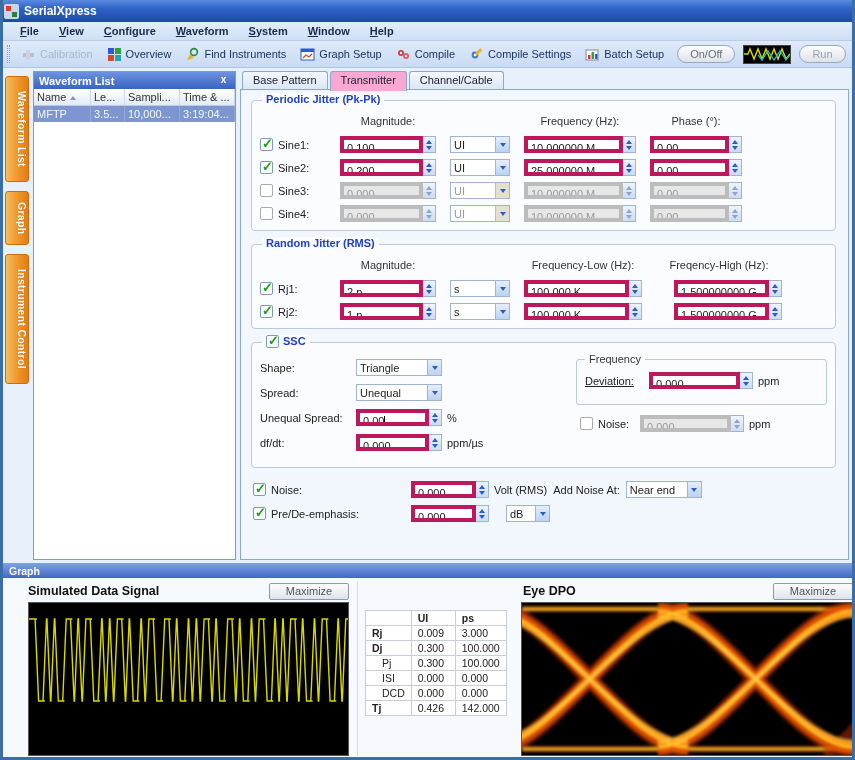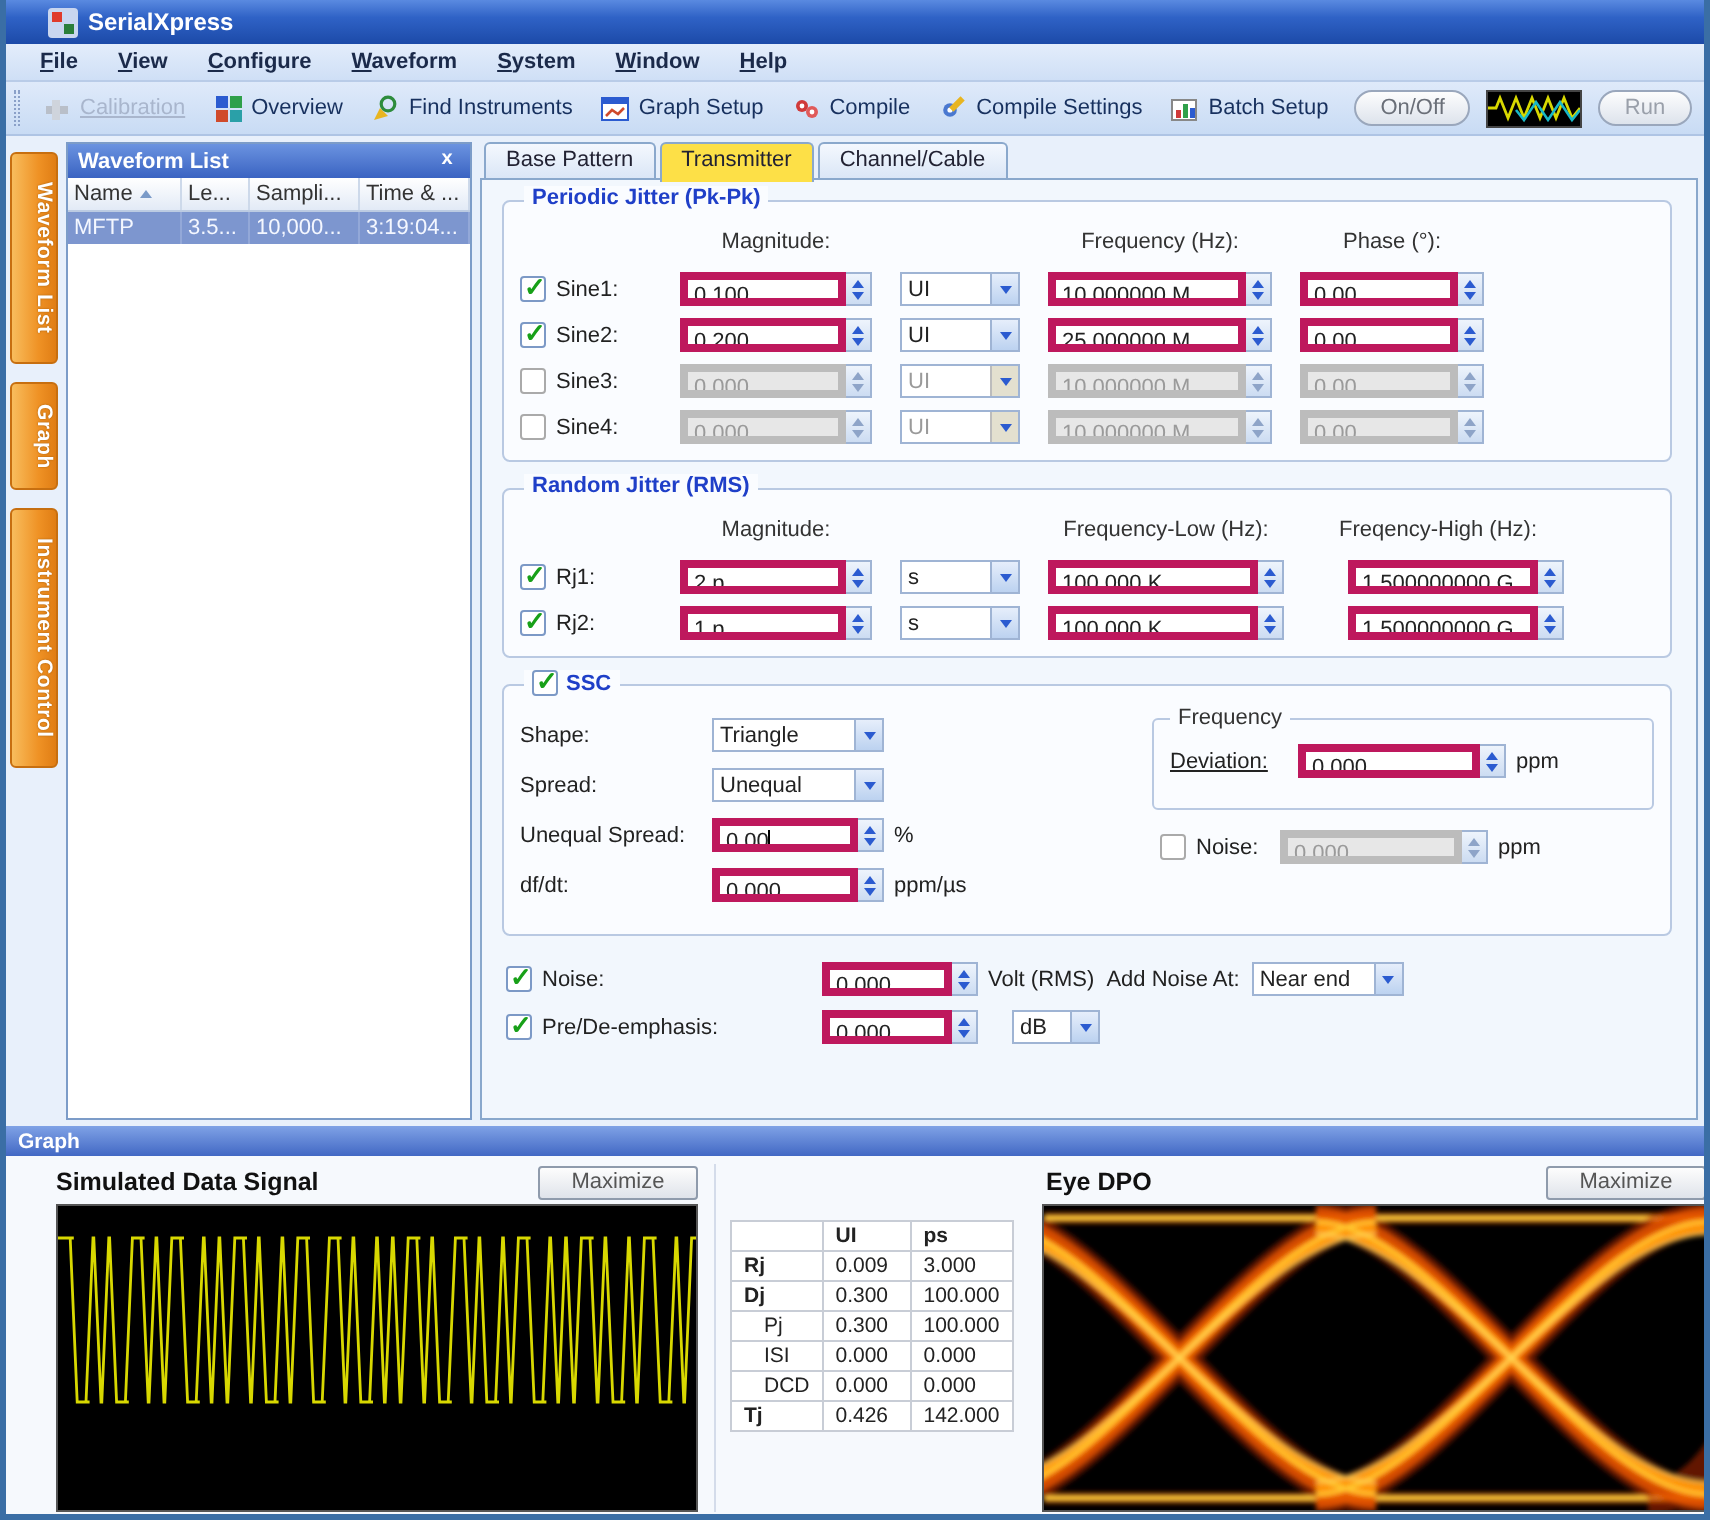--- a/index.html
+++ b/index.html
@@ -4,37 +4,37 @@
 <style>
   * { margin:0; padding:0; box-sizing:border-box; }
   html,body { background:#fff; }
   body { font-family:"Liberation Sans", sans-serif; font-size:11px; color:#222; }
   #window { position:relative; width:855px; height:760px; background:#e8f0fb; overflow:hidden;
             border-left:3px solid #3a6ea5; border-right:3px solid #3a6ea5; border-bottom:3px solid #3a6ea5; }
 
   
   .titlebar { position:absolute; top:0; left:-3px; right:-3px; height:22px;
     background:linear-gradient(180deg,#5a8ae0 0%,#2f62c6 40%,#1c4aa8 100%);
-    display:flex; align-items:center; padding-left:24px; color:#fff; font-weight:bold; font-size:12px; }
+    display:flex; align-items:center; padding-left:4px; color:#fff; font-weight:bold; font-size:12px; }
   .app-icon { width:15px; height:15px; margin-right:5px; background:#c9d6ef; border-radius:2px; position:relative; }
   .app-icon::before { content:""; position:absolute; left:2px; top:2px; width:5px; height:5px; background:#e03a2a; }
   .app-icon::after { content:""; position:absolute; right:2px; bottom:2px; width:5px; height:5px; background:#2a7e3a; }
 
   
   .menubar { position:absolute; top:22px; left:0; right:0; height:19px; background:linear-gradient(180deg,#e3edfb,#cfdff6);
     display:flex; align-items:center; gap:2px; padding-left:8px; border-bottom:1px solid #b9cce8; }
   .menu-item { padding:2px 9px; color:#1b2a4a; cursor:default; display:inline-block;font-weight:bold; }
   .menu-item::first-letter { text-decoration:underline; }
 
   
   .toolbar { position:absolute; top:41px; left:0; right:0; height:27px; background:linear-gradient(180deg,#dfeafa,#c8dbf4);
     display:flex; align-items:center; gap:4px; padding-left:4px; border-bottom:1px solid #aec4e4; }
   .tb-grip { width:3px; height:18px; border-left:1px dotted #8aa0c8; border-right:1px dotted #8aa0c8; margin-right:2px; }
   .tb-btn { display:flex; align-items:center; gap:4px; padding:2px 5px; color:#17305e; white-space:nowrap; }
-  .tb-btn.disabled { color:#a9b6cd;text-decoration:underline; }
+  .tb-btn.disabled { color:#a9b6cd; }
   .tb-icon { width:15px; height:15px; display:inline-block; position:relative; }
   .pill { border:1px solid #9aa7bc; border-radius:9px; background:linear-gradient(180deg,#fdfdfd,#dde3ec);
     padding:2px 12px; color:#6a6f78; margin-left:4px; }
   .pill.dim { color:#9aa0aa; }
   .wave-ind { width:48px; height:19px; background:#000; border:1px solid #444; margin-left:4px; display:flex; align-items:center; }
 
   
   .workspace { position:absolute; top:68px; left:0; right:0; height:495px; background:#e8f0fb; }
 
   
@@ -57,21 +57,21 @@
   .w-name{width:57px;} .w-len{width:34px;} .w-samp{width:55px;} .w-time{width:55px;}
   .sort-arrow { display:inline-block; width:0; height:0; border-left:3px solid transparent; border-right:3px solid transparent;
     border-bottom:4px solid #7a9ac8; margin-left:4px; vertical-align:middle; }
   .wl-body { flex:1; background:#fff; }
 
   
   .main-panel { position:absolute; left:237px; top:3px; right:3px; bottom:3px; }
   .tabbar { display:flex; gap:2px; height:19px; padding-left:2px; }
   .tab { padding:2px 10px; background:linear-gradient(180deg,#f4f8fe,#d9e5f6); border:1px solid #8aa8cc;
     border-bottom:none; border-radius:3px 3px 0 0; color:#223; }
-  .tab.active { background:#fde047; position:relative; z-index:2; height:20px; font-weight:normal; }
+  .tab.active { background:#f9a8d4; position:relative; z-index:2; height:20px; font-weight:normal; }
   .tab-content { position:absolute; top:18px; left:0; right:0; bottom:0; background:#f2f7fd; border:1px solid #8aa8cc; padding:10px 12px 0 10px; }
 
   .group { position:relative; border:1px solid #b9c9e2; border-radius:4px; background:#fafcff; padding:14px 8px 8px 8px; margin-bottom:13px; }
   .group-title { position:absolute; top:-8px; left:10px; background:#fafcff; padding:0 4px; color:#1f3fc8; font-weight:bold; }
   .group-title .cb { margin-right:4px; vertical-align:-3px; }
 
   .hdr { color:#333; text-align:center; padding-bottom:3px; }
 
   .pj-grid { display:grid; grid-template-columns:66px 96px 60px 112px 92px; column-gap:14px; row-gap:6px; align-items:center; }
   .rj-grid { display:grid; grid-template-columns:66px 96px 60px 118px 126px; column-gap:14px; row-gap:6px; align-items:center; }

